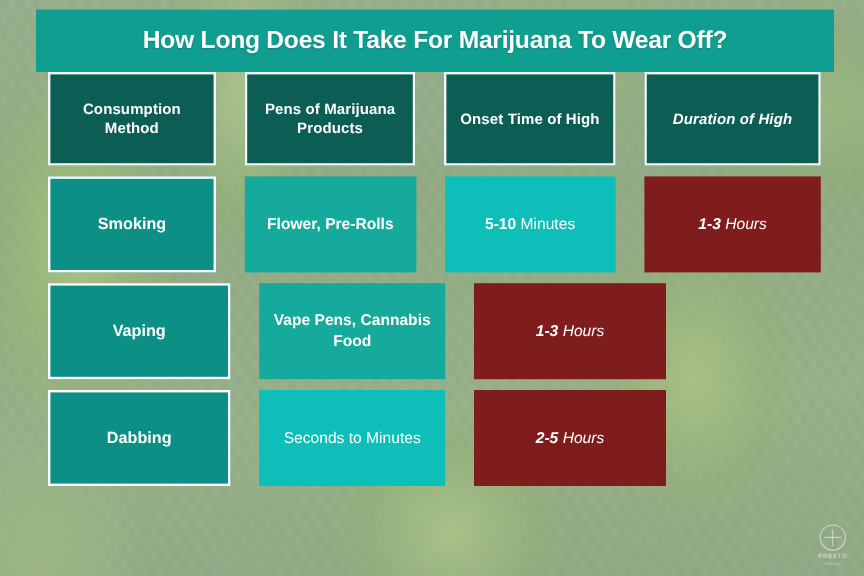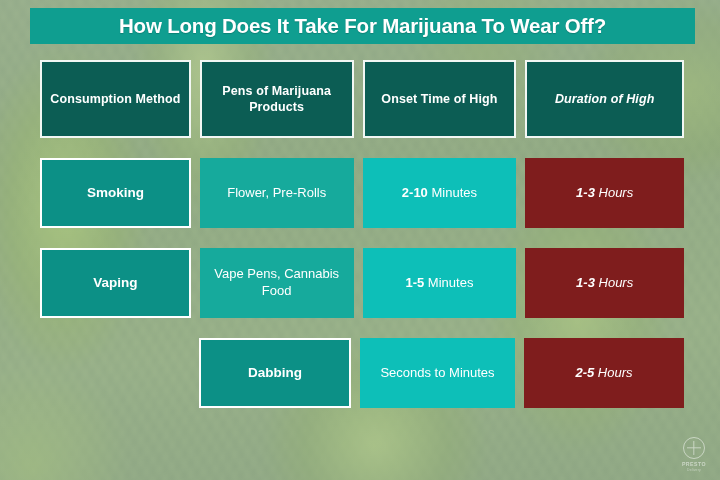--- a/index.html
+++ b/index.html
@@ -47,21 +47,21 @@
       linear-gradient(180deg, rgba(150,170,150,0.26) 0%, rgba(150,168,148,0.10) 26%, rgba(148,166,146,0.08) 72%, rgba(142,162,142,0.22) 100%);
     pointer-events: none;
   }
 
   
   .title-banner {
     position: absolute;
     left: 30px;
     top: 8px;
     width: 665px;
-    height: 36px;
+    height: 52px;
     background: #0f9e90;
     display: flex;
     align-items: center;
     justify-content: center;
   }
   .title-text {
     color: #ffffff;
     font-size: 20.5px;
     font-weight: bold;
     letter-spacing: -0.2px;
@@ -71,23 +71,22 @@
 
   
   .table {
     position: absolute;
     left: 40px;
     top: 60px;
     width: 644px;
   }
   .row {
     display: flex;
-    gap: 9px;
-    margin-bottom: 20px;
-    justify-content: flex-end;
+    gap: 24px;
+    margin-bottom: 9px;
   }
   .cell {
     box-sizing: border-box;
     display: flex;
     align-items: center;
     justify-content: center;
     text-align: center;
     color: #ffffff;
     padding: 4px 6px;
     line-height: 1.28;
@@ -102,28 +101,28 @@
   .row-header .cell {
     height: 78px;
     background: #0c5d54;
     border: 2px solid #f2f7f4;
     font-size: 12.5px;
     font-weight: bold;
     letter-spacing: 0.1px;
   }
 
   
-  .row-data .cell { height: 70px; font-size: 13px; }
+  .row-data .cell { height: 80px; font-size: 13px; }
   .row-data .c1 {
     background: #0c9086;
     border: 2px solid #ffffff;
     font-weight: bold;
     font-size: 13.5px;
   }
-  .row-data .c2 { background: #16aa9c; font-weight: normal; }
+  .row-data .c2 { background: #16aa9c; font-weight: bold; }
   .row-data .c3 { background: #0dbfb8; font-weight: normal; }
   .row-data .c4 { background: #7f1d1d; font-weight: normal; }
 
   .cell .num { font-weight: bold; }
 
   
   .watermark {
     position: absolute;
     right: 9px;
     bottom: 8px;
@@ -187,33 +186,30 @@
       <div class="cell c1">Consumption Method</div>
       <div class="cell c2">Pens of Marijuana Products</div>
       <div class="cell c3">Onset Time of High</div>
       <div class="cell c4">Duration of High</div>
     </div>
 
     <div class="row row-data">
       <div class="cell c1">Smoking</div>
       <div class="cell c2">Flower, Pre-Rolls</div>
       <div class="cell c3">
-        <span><span class="num">2-10</span> <span>Minutes</span></span>
+        <span><span class="num">5-10</span> <span>Minutes</span></span>
       </div>
       <div class="cell c4">
         <span><span class="num">1-3</span> <span>Hours</span></span>
       </div>
     </div>
 
     <div class="row row-data">
       <div class="cell c1">Vaping</div>
       <div class="cell c2">Vape Pens, Cannabis Food</div>
-      <div class="cell c3">
-        <span><span class="num">1-5</span> <span>Minutes</span></span>
-      </div>
       <div class="cell c4">
         <span><span class="num">1-3</span> <span>Hours</span></span>
       </div>
     </div>
 
 
     <div class="row row-data">
       <div class="cell c1">Dabbing</div>
       <div class="cell c3">
         <span><span class="num"></span> <span>Seconds to Minutes</span></span>

